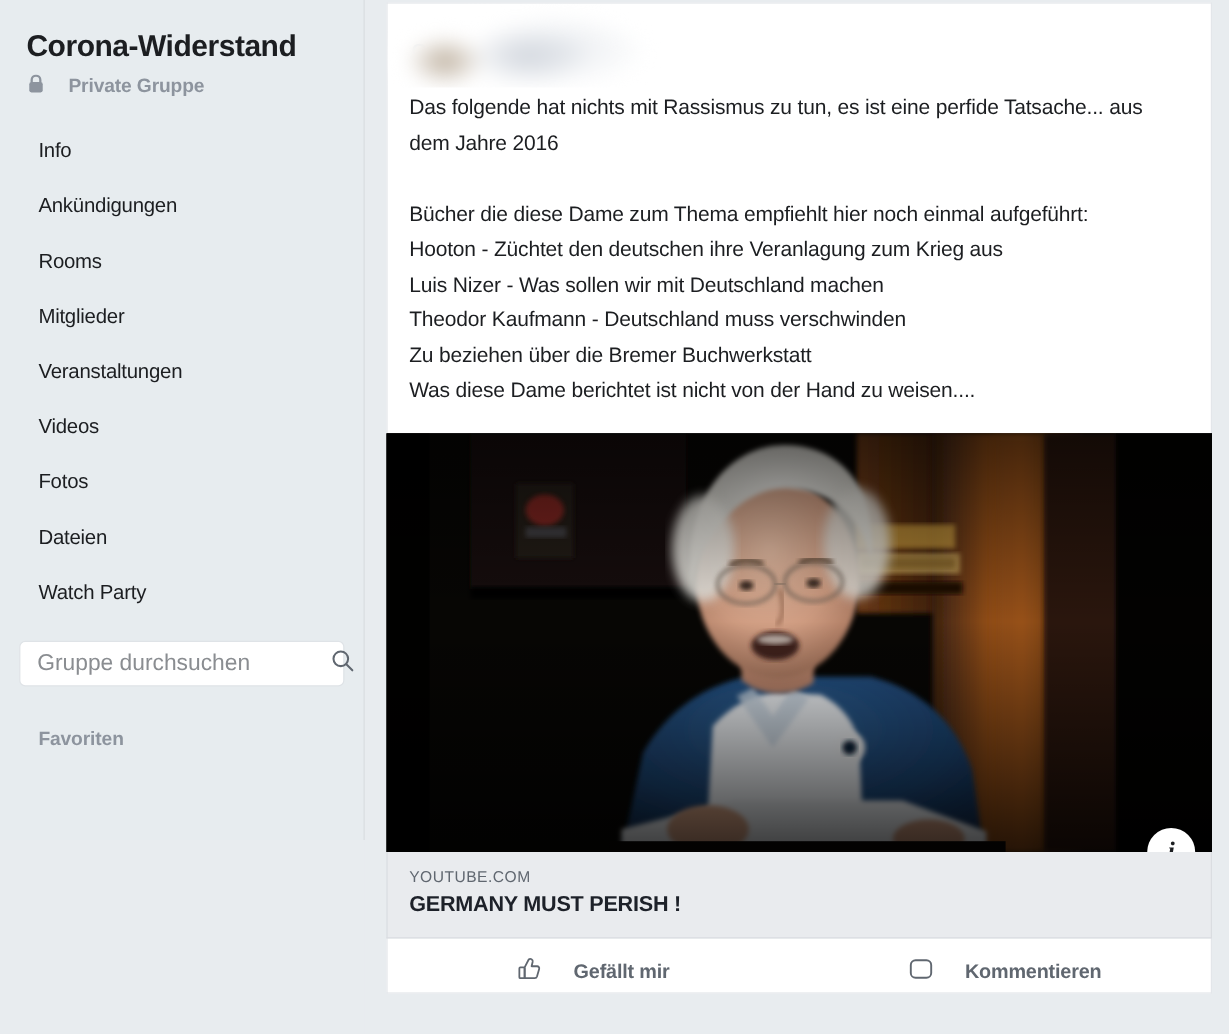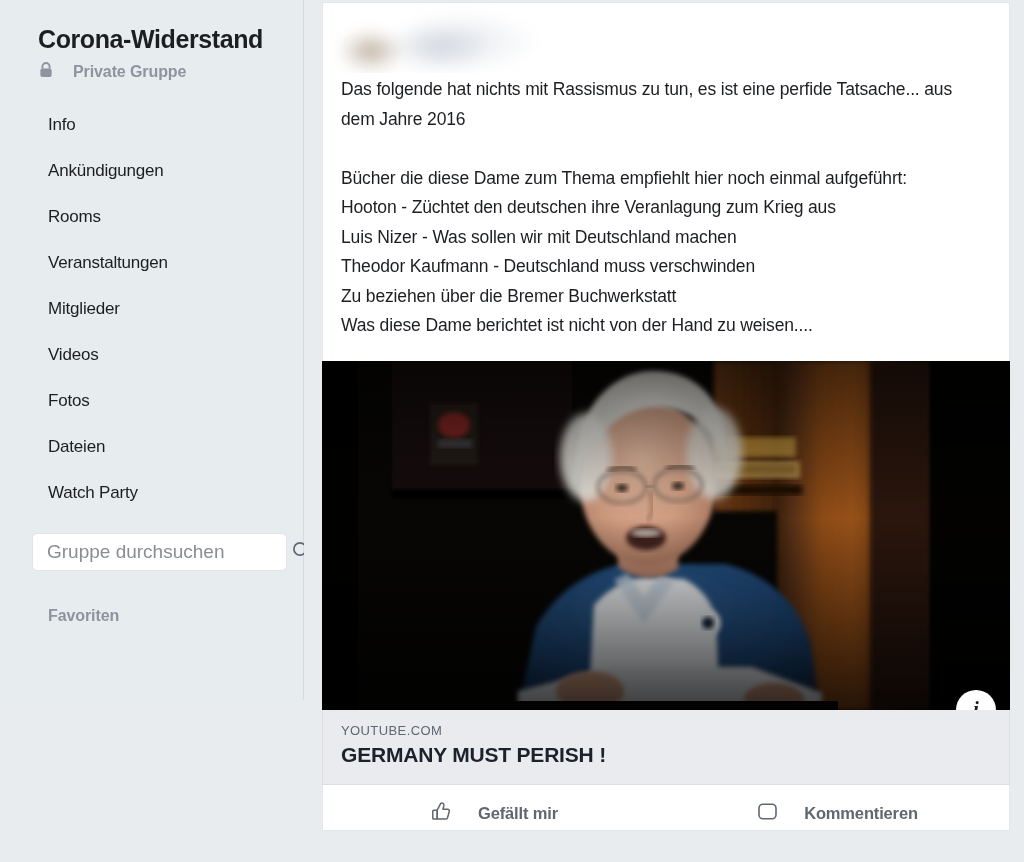--- a/index.html
+++ b/index.html
@@ -9,21 +9,21 @@
     font-family: "Liberation Sans", sans-serif;
     background: #e8ecef;
   }
   #app { position: relative; width: 1024px; height: 862px; display: flex; }
 
   
   .sidebar {
     width: 304px; height: 700px;
     background: #e7ecef;
     border-right: 1px solid #d6dbdf;
-    padding: 20px 16px 0 32px;
+    padding: 20px 16px 0 16px;
     position: relative;
     flex: 0 0 304px;
   }
   .group-title {
     font-size: 25px;
     font-weight: 700;
     color: #1c1e21;
     letter-spacing: -0.4px;
     padding: 4px 0 0 6px;
     line-height: 1.2;
@@ -158,21 +158,21 @@
     border-top: none;
     padding: 13px 18px 17px 18px;
   }
   .link-domain {
     font-size: 13px;
     color: #606770;
     letter-spacing: 0.4px;
   }
   .link-title {
     margin-top: 5px;
-    font-size: 21px; font-weight: 700;
+    font-size: 18px; font-weight: 700;
     color: #1d2129;
     letter-spacing: -0.2px;
   }
   .action-bar {
     width: 688px;
     background: #ffffff;
     border: 1px solid #e3e6ea;
     border-top: none;
     height: 46px;
     display: flex; align-items: center;
@@ -206,22 +206,22 @@
           <rect x="1.4" y="6.4" width="11.2" height="8.6" rx="1.8" fill="#8d949e"></rect>
         </svg>
       </span>
       <span class="privacy-label">Private Gruppe</span>
     </div>
 
     <nav class="nav">
       <div class="nav-item">Info</div>
       <div class="nav-item">Ankündigungen</div>
       <div class="nav-item">Rooms</div>
+      <div class="nav-item">Mitglieder</div>
       <div class="nav-item">Veranstaltungen</div>
-      <div class="nav-item">Mitglieder</div>
       <div class="nav-item">Videos</div>
       <div class="nav-item">Fotos</div>
       <div class="nav-item">Dateien</div>
       <div class="nav-item">Watch Party</div>
     </nav>
 
     <div class="search-wrap">
       <input class="search-input" type="text" placeholder="Gruppe durchsuchen" style="">
       <span class="search-icon">
         <svg width="19" height="19" viewBox="0 0 19 19">

